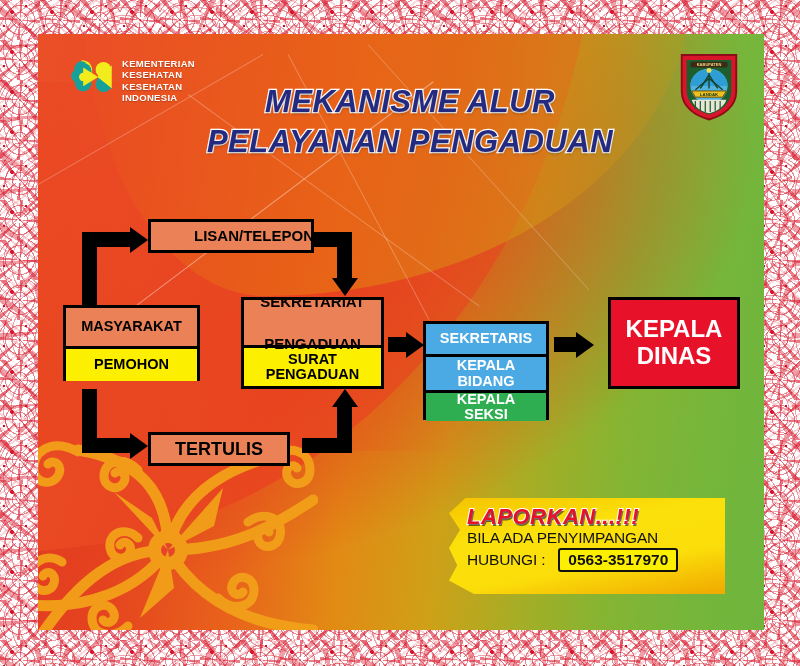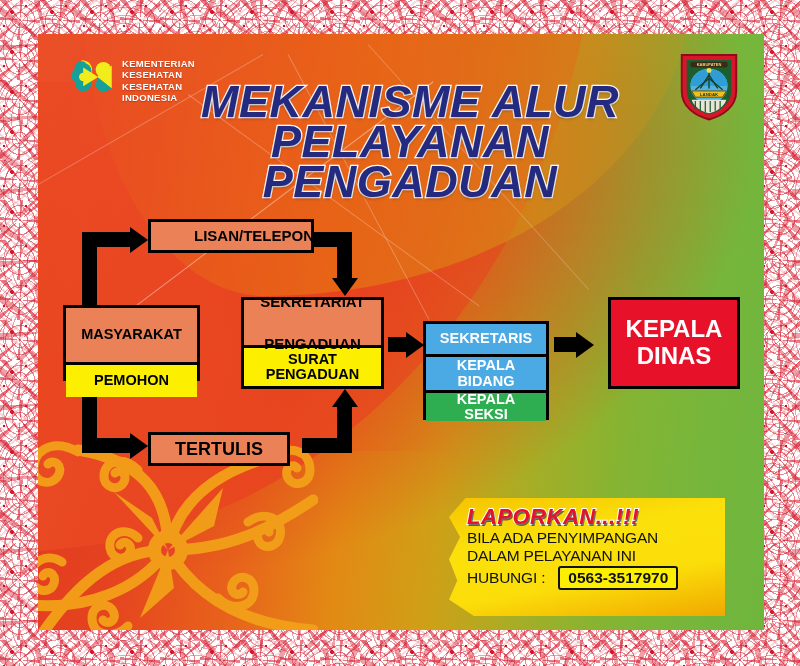--- a/index.html
+++ b/index.html
@@ -85,21 +85,21 @@
     letter-spacing:.3px;
     text-shadow:0 1px 1px rgba(0,0,0,.25);
   }
   #logo-landak{position:absolute;left:678px;top:50px;width:62px;height:72px;}
 
   #title{
     position:absolute;left:150px;top:82px;width:520px;
     text-align:center;
     font-family:"Liberation Sans",sans-serif;
     font-weight:bold;font-style:italic;
-    font-size:45px;line-height:40px;
+    font-size:31px;line-height:40px;
     letter-spacing:.5px;
     color:#232a80;
     -webkit-text-stroke:2.6px #ffffff;
     paint-order:stroke fill;
     text-shadow:0 2px 3px rgba(0,0,0,.25);
   }
   #title .l2{display:block;}
 
   
   .box{
@@ -114,21 +114,21 @@
     box-sizing:border-box;
   }
   .stack{display:block;padding:0;}
   .stack .seg{height:50%;}
   .divider{border-top:3px solid #000;}
 
   #box-lisan{left:148px;top:219px;width:166px;height:34px;background:#eb8157;font-size:15px;padding-left:46px;}
   #box-tertulis{left:148px;top:432px;width:142px;height:34px;background:#eb8157;font-size:18px;}
 
   #box-masyarakat{left:63px;top:305px;width:137px;height:76px;}
-  #box-masyarakat .s1{height:54px;background:#eb8157;font-size:14.5px;}
+  #box-masyarakat .s1{height:38px;background:#eb8157;font-size:14.5px;}
   #box-masyarakat .s2{height:35px;background:#fcf000;font-size:14.5px;}
 
   #box-sekretariat{left:241px;top:297px;width:143px;height:92px;}
   #box-sekretariat .s1{height:45px;background:#eb8157;font-size:15px;flex-direction:column;gap:26px;}
   #box-sekretariat .s2{height:41px;background:#fcf000;font-size:14.5px;flex-direction:column;}
 
   #box-skpd{left:423px;top:321px;width:126px;height:99px;}
   #box-skpd .s1{height:30px;background:#4ba9e3;color:#fff;font-size:14.5px;}
   #box-skpd .s2{height:36px;background:#4ba9e3;color:#fff;font-size:14.5px;flex-direction:column;}
   #box-skpd .s3{height:31px;background:#2fae51;color:#fff;font-size:14.5px;flex-direction:column;}
@@ -138,21 +138,21 @@
 
   
   .bar{position:absolute;background:#000;}
   .tri{position:absolute;width:0;height:0;}
   .tri-r{border-top:13px solid transparent;border-bottom:13px solid transparent;border-left:18px solid #000;}
   .tri-d{border-left:13px solid transparent;border-right:13px solid transparent;border-top:18px solid #000;}
   .tri-u{border-left:13px solid transparent;border-right:13px solid transparent;border-bottom:18px solid #000;}
 
   
   #banner{
-    position:absolute;left:449px;top:498px;width:276px;height:118px;
+    position:absolute;left:449px;top:498px;width:276px;height:96px;
     background:linear-gradient(170deg,#f5c400 0%,#fbe10b 34%,#fbdd0a 66%,#f0a800 100%);
     clip-path:polygon(6% 0%, 100% 0%, 100% 100%, 9% 100%, 0% 86%, 3% 70%, 0% 52%, 4% 33%, 0% 16%);
     padding:7px 10px 0 18px;box-sizing:border-box;
   }
   #banner-head{
     font-weight:bold;font-style:italic;font-size:22px;letter-spacing:.5px;
     color:#e8112a;-webkit-text-stroke:2px #ffffff;paint-order:stroke fill;
     text-shadow:1px 2px 0 rgba(0,0,0,.55);
     line-height:24px;
   }
@@ -337,20 +337,19 @@
   </div>
 
   <div class="box" id="box-kepala">
     <span>KEPALA</span>
     <span>DINAS</span>
   </div>
 
   <div id="banner">
     <div id="banner-head">LAPORKAN...!!!</div>
     <div class="banner-line">BILA ADA PENYIMPANGAN</div>
-    <div class="banner-line">DALAM PELAYANAN INI</div>
     <div id="banner-row">
       <span class="banner-line">HUBUNGI :</span>
       <span id="phone">0563-3517970</span>
     </div>
   </div>
 
 </div>
 
 </body></html>

